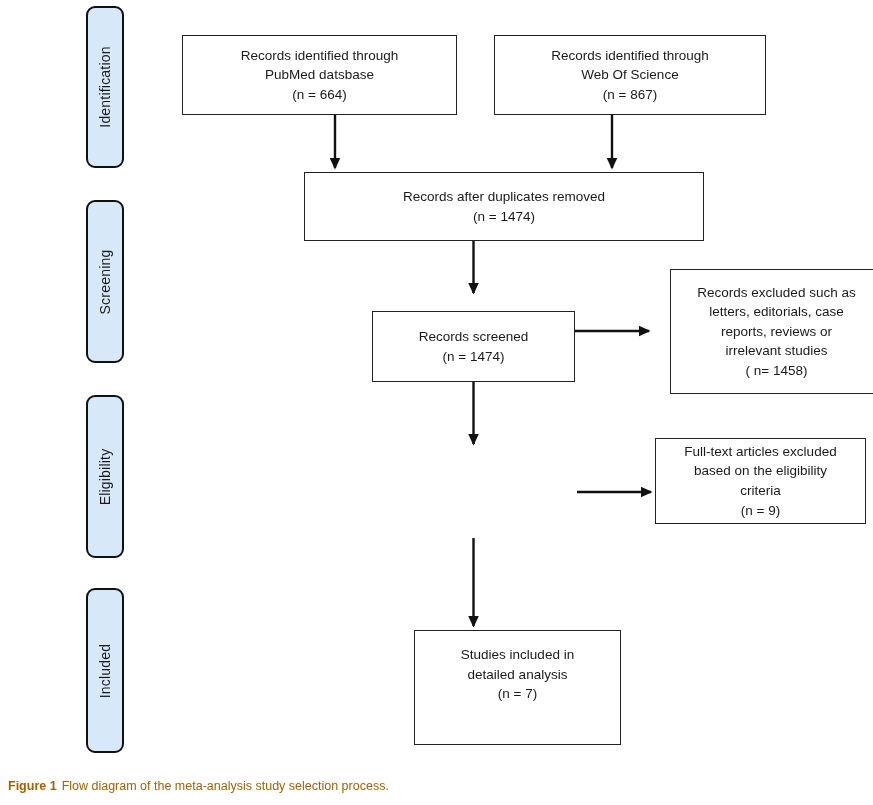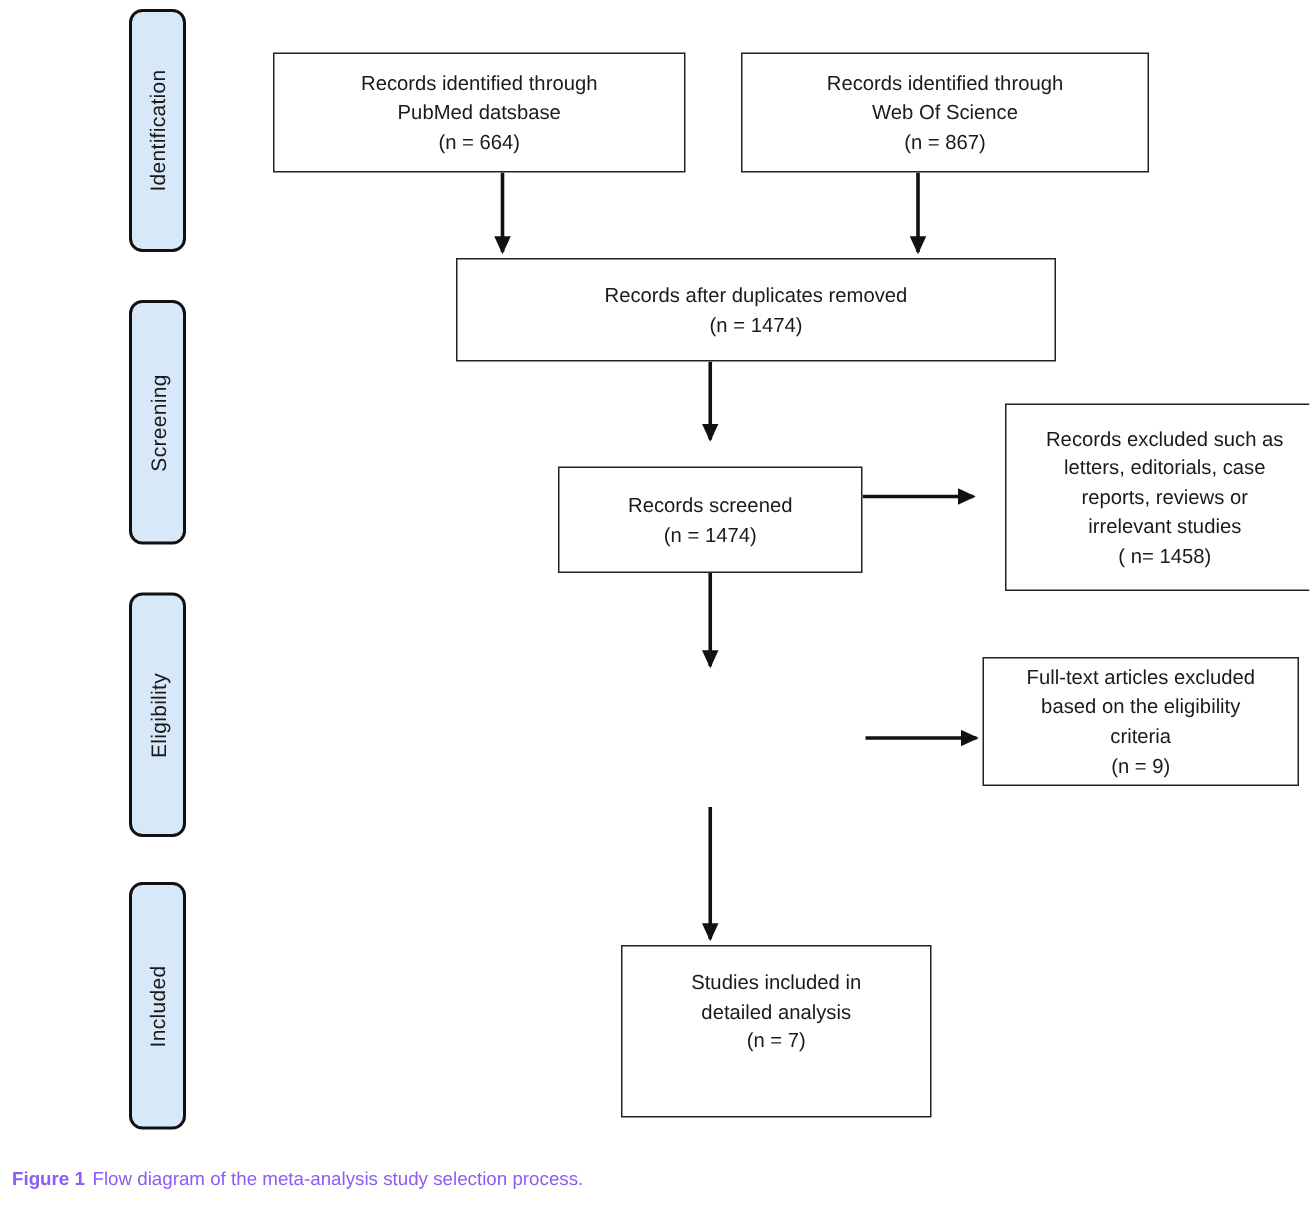--- a/index.html
+++ b/index.html
@@ -59,21 +59,21 @@
   }
   .flowbox.top-align {
     align-items: flex-start;
     padding-top: 14px;
   }
   #caption {
     position: absolute;
     left: 8px;
     top: 779px;
     font-size: 12.5px;
-    color: #8b5cf6;
+    color: #a16207;
     z-index: 1;
   }
   #caption .cap-label {
     font-weight: bold;
     margin-right: 5px;
   }
 </style>
 </head>
 <body>
 

